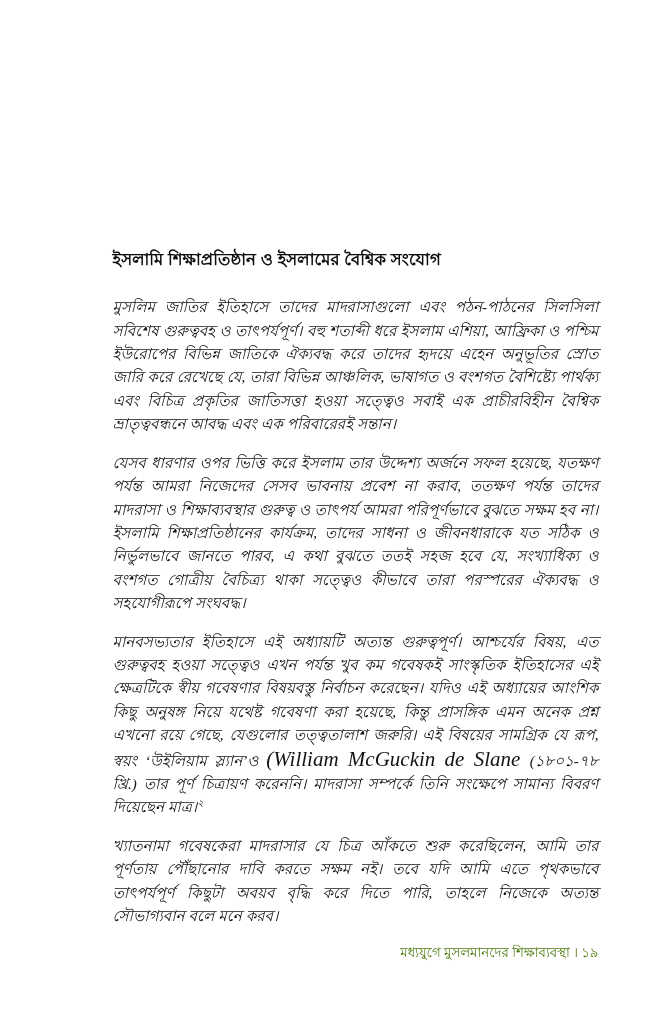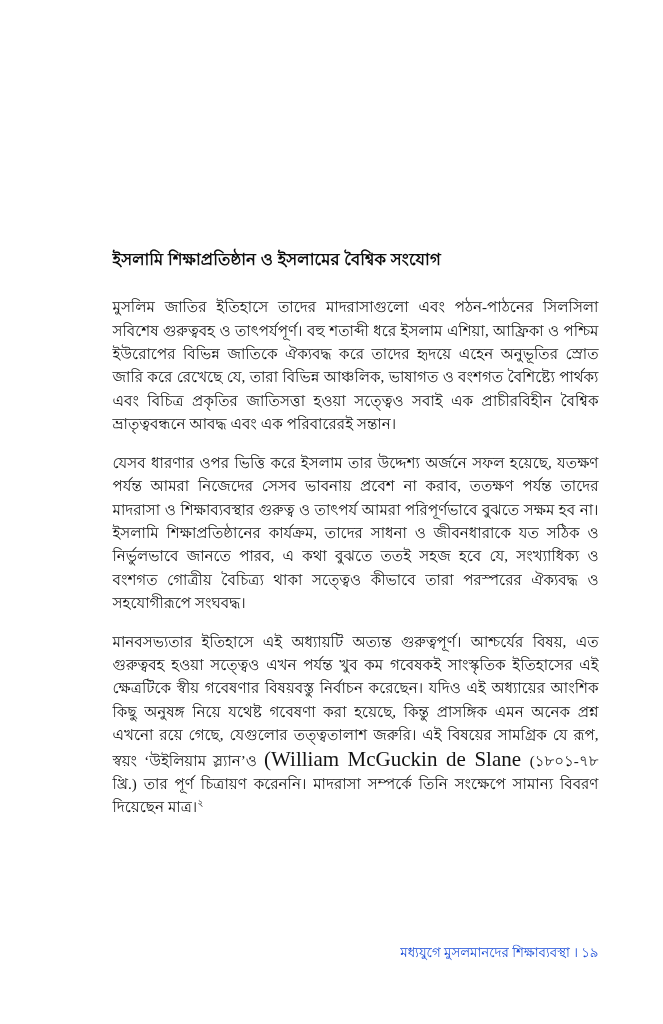--- a/index.html
+++ b/index.html
@@ -43,20 +43,21 @@
   .body-par {
     font-family: "Liberation Serif", "DejaVu Serif", serif;
     font-size: 15.1px;
     line-height: 23.4px;
     color: #131313;
     margin: 0 0 15px 0;
     text-align: justify;
     text-justify: inter-word;
     word-spacing: 0.2px;
     hyphens: none;
+    font-style: italic;
   }
 
   .body-par:last-of-type {
     margin-bottom: 0;
   }
 
   .latin {
     font-family: "Liberation Serif", "DejaVu Serif", serif;
     font-size: 21px;
   }
@@ -69,38 +70,39 @@
 
   
   .page-footer {
     position: absolute;
     left: 88px;
     top: 944px;
     width: 486px;
     text-align: right;
     font-family: "Liberation Serif", "DejaVu Serif", serif;
     font-size: 13.3px;
-    color: #1d4ed8;
+    color: #4d7c0f;
     line-height: 1.3;
     white-space: nowrap;
   }
 </style>
 </head>
 <body>
 
 <div class="page">
 
   <div class="content">
 
     <h1 class="chapter-heading">ইসলামি শিক্ষাপ্রতিষ্ঠান ও ইসলামের বৈশ্বিক সংযোগ</h1>
 
     <p class="body-par">মুসলিম জাতির ইতিহাসে তাদের মাদরাসাগুলো এবং পঠন-পাঠনের সিলসিলা সবিশেষ গুরুত্ববহ ও তাৎপর্যপূর্ণ। বহু শতাব্দী ধরে ইসলাম এশিয়া, আফ্রিকা ও পশ্চিম ইউরোপের বিভিন্ন জাতিকে ঐক্যবদ্ধ করে তাদের হৃদয়ে এহেন অনুভূতির স্রোত জারি করে রেখেছে যে, তারা বিভিন্ন আঞ্চলিক, ভাষাগত ও বংশগত বৈশিষ্ট্যে পার্থক্য এবং বিচিত্র প্রকৃতির জাতিসত্তা হওয়া সত্ত্বেও সবাই এক প্রাচীরবিহীন বৈশ্বিক ভ্রাতৃত্ববন্ধনে আবদ্ধ এবং এক পরিবারেরই সন্তান।</p>
 
     <p class="body-par">যেসব ধারণার ওপর ভিত্তি করে ইসলাম তার উদ্দেশ্য অর্জনে সফল হয়েছে, যতক্ষণ পর্যন্ত আমরা নিজেদের সেসব ভাবনায় প্রবেশ না করাব, ততক্ষণ পর্যন্ত তাদের মাদরাসা ও শিক্ষাব্যবস্থার গুরুত্ব ও তাৎপর্য আমরা পরিপূর্ণভাবে বুঝতে সক্ষম হব না। ইসলামি শিক্ষাপ্রতিষ্ঠানের কার্যক্রম, তাদের সাধনা ও জীবনধারাকে যত সঠিক ও নির্ভুলভাবে জানতে পারব, এ কথা বুঝতে ততই সহজ হবে যে, সংখ্যাধিক্য ও বংশগত গোত্রীয় বৈচিত্র্য থাকা সত্ত্বেও কীভাবে তারা পরস্পরের ঐক্যবদ্ধ ও সহযোগীরূপে সংঘবদ্ধ।</p>
 
     <p class="body-par"><span>মানবসভ্যতার ইতিহাসে এই অধ্যায়টি অত্যন্ত গুরুত্বপূর্ণ। আশ্চর্যের বিষয়, এত গুরুত্ববহ হওয়া সত্ত্বেও এখন পর্যন্ত খুব কম গবেষকই সাংস্কৃতিক ইতিহাসের এই ক্ষেত্রটিকে স্বীয় গবেষণার বিষয়বস্তু নির্বাচন করেছেন। যদিও এই অধ্যায়ের আংশিক কিছু অনুষঙ্গ নিয়ে যথেষ্ট গবেষণা করা হয়েছে, কিন্তু প্রাসঙ্গিক এমন অনেক প্রশ্ন এখনো রয়ে গেছে, যেগুলোর তত্ত্বতালাশ জরুরি। এই বিষয়ের সামগ্রিক যে রূপ, স্বয়ং ‘উইলিয়াম স্ল্যান’ও </span><span class="latin">(William McGuckin de Slane </span><span>(১৮০১-৭৮ খ্রি.) তার পূর্ণ চিত্রায়ণ করেননি। মাদরাসা সম্পর্কে তিনি সংক্ষেপে সামান্য বিবরণ দিয়েছেন মাত্র।</span><span class="footnote-ref">২</span></p>
 
+    <p class="body-par">খ্যাতনামা গবেষকেরা মাদরাসার যে চিত্র আঁকতে শুরু করেছিলেন, আমি তার পূর্ণতায় পৌঁছানোর দাবি করতে সক্ষম নই। তবে যদি আমি এতে পৃথকভাবে তাৎপর্যপূর্ণ কিছুটা অবয়ব বৃদ্ধি করে দিতে পারি, তাহলে নিজেকে অত্যন্ত সৌভাগ্যবান বলে মনে করব।</p>
 
   </div>
 
   <div class="page-footer">মধ্যযুগে মুসলমানদের শিক্ষাব্যবস্থা । ১৯</div>
 
 </div>
 
 </body></html>

